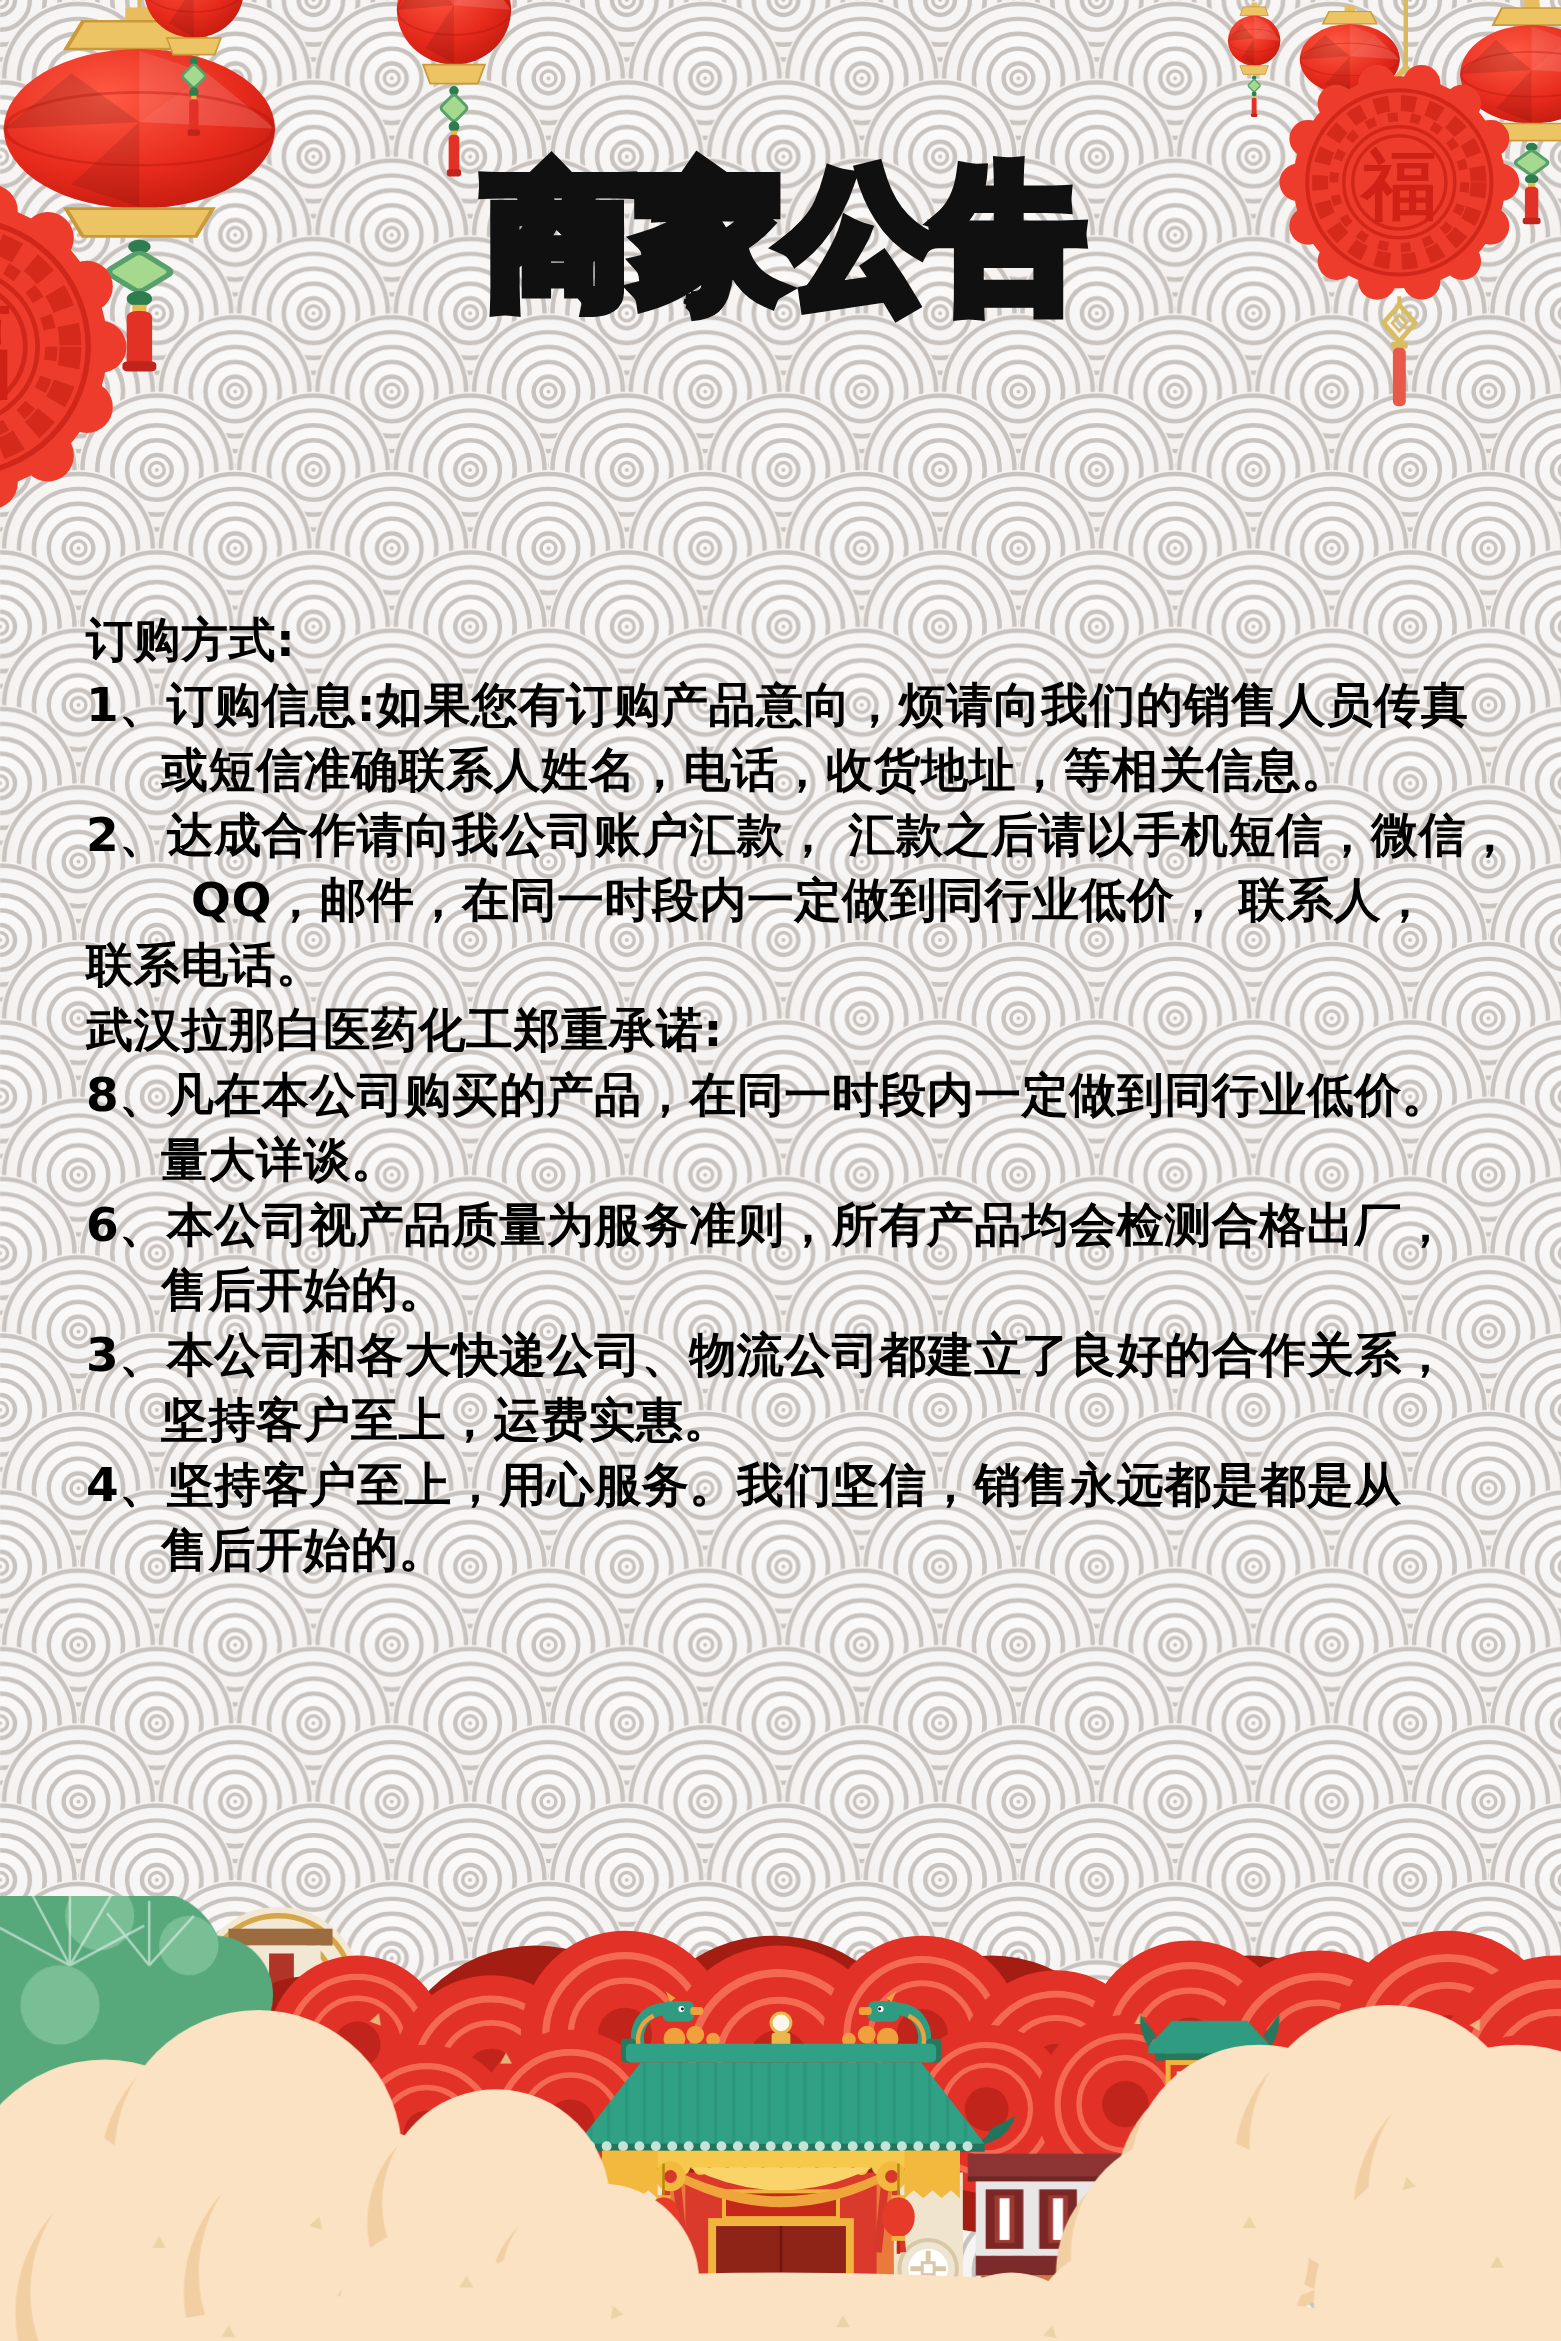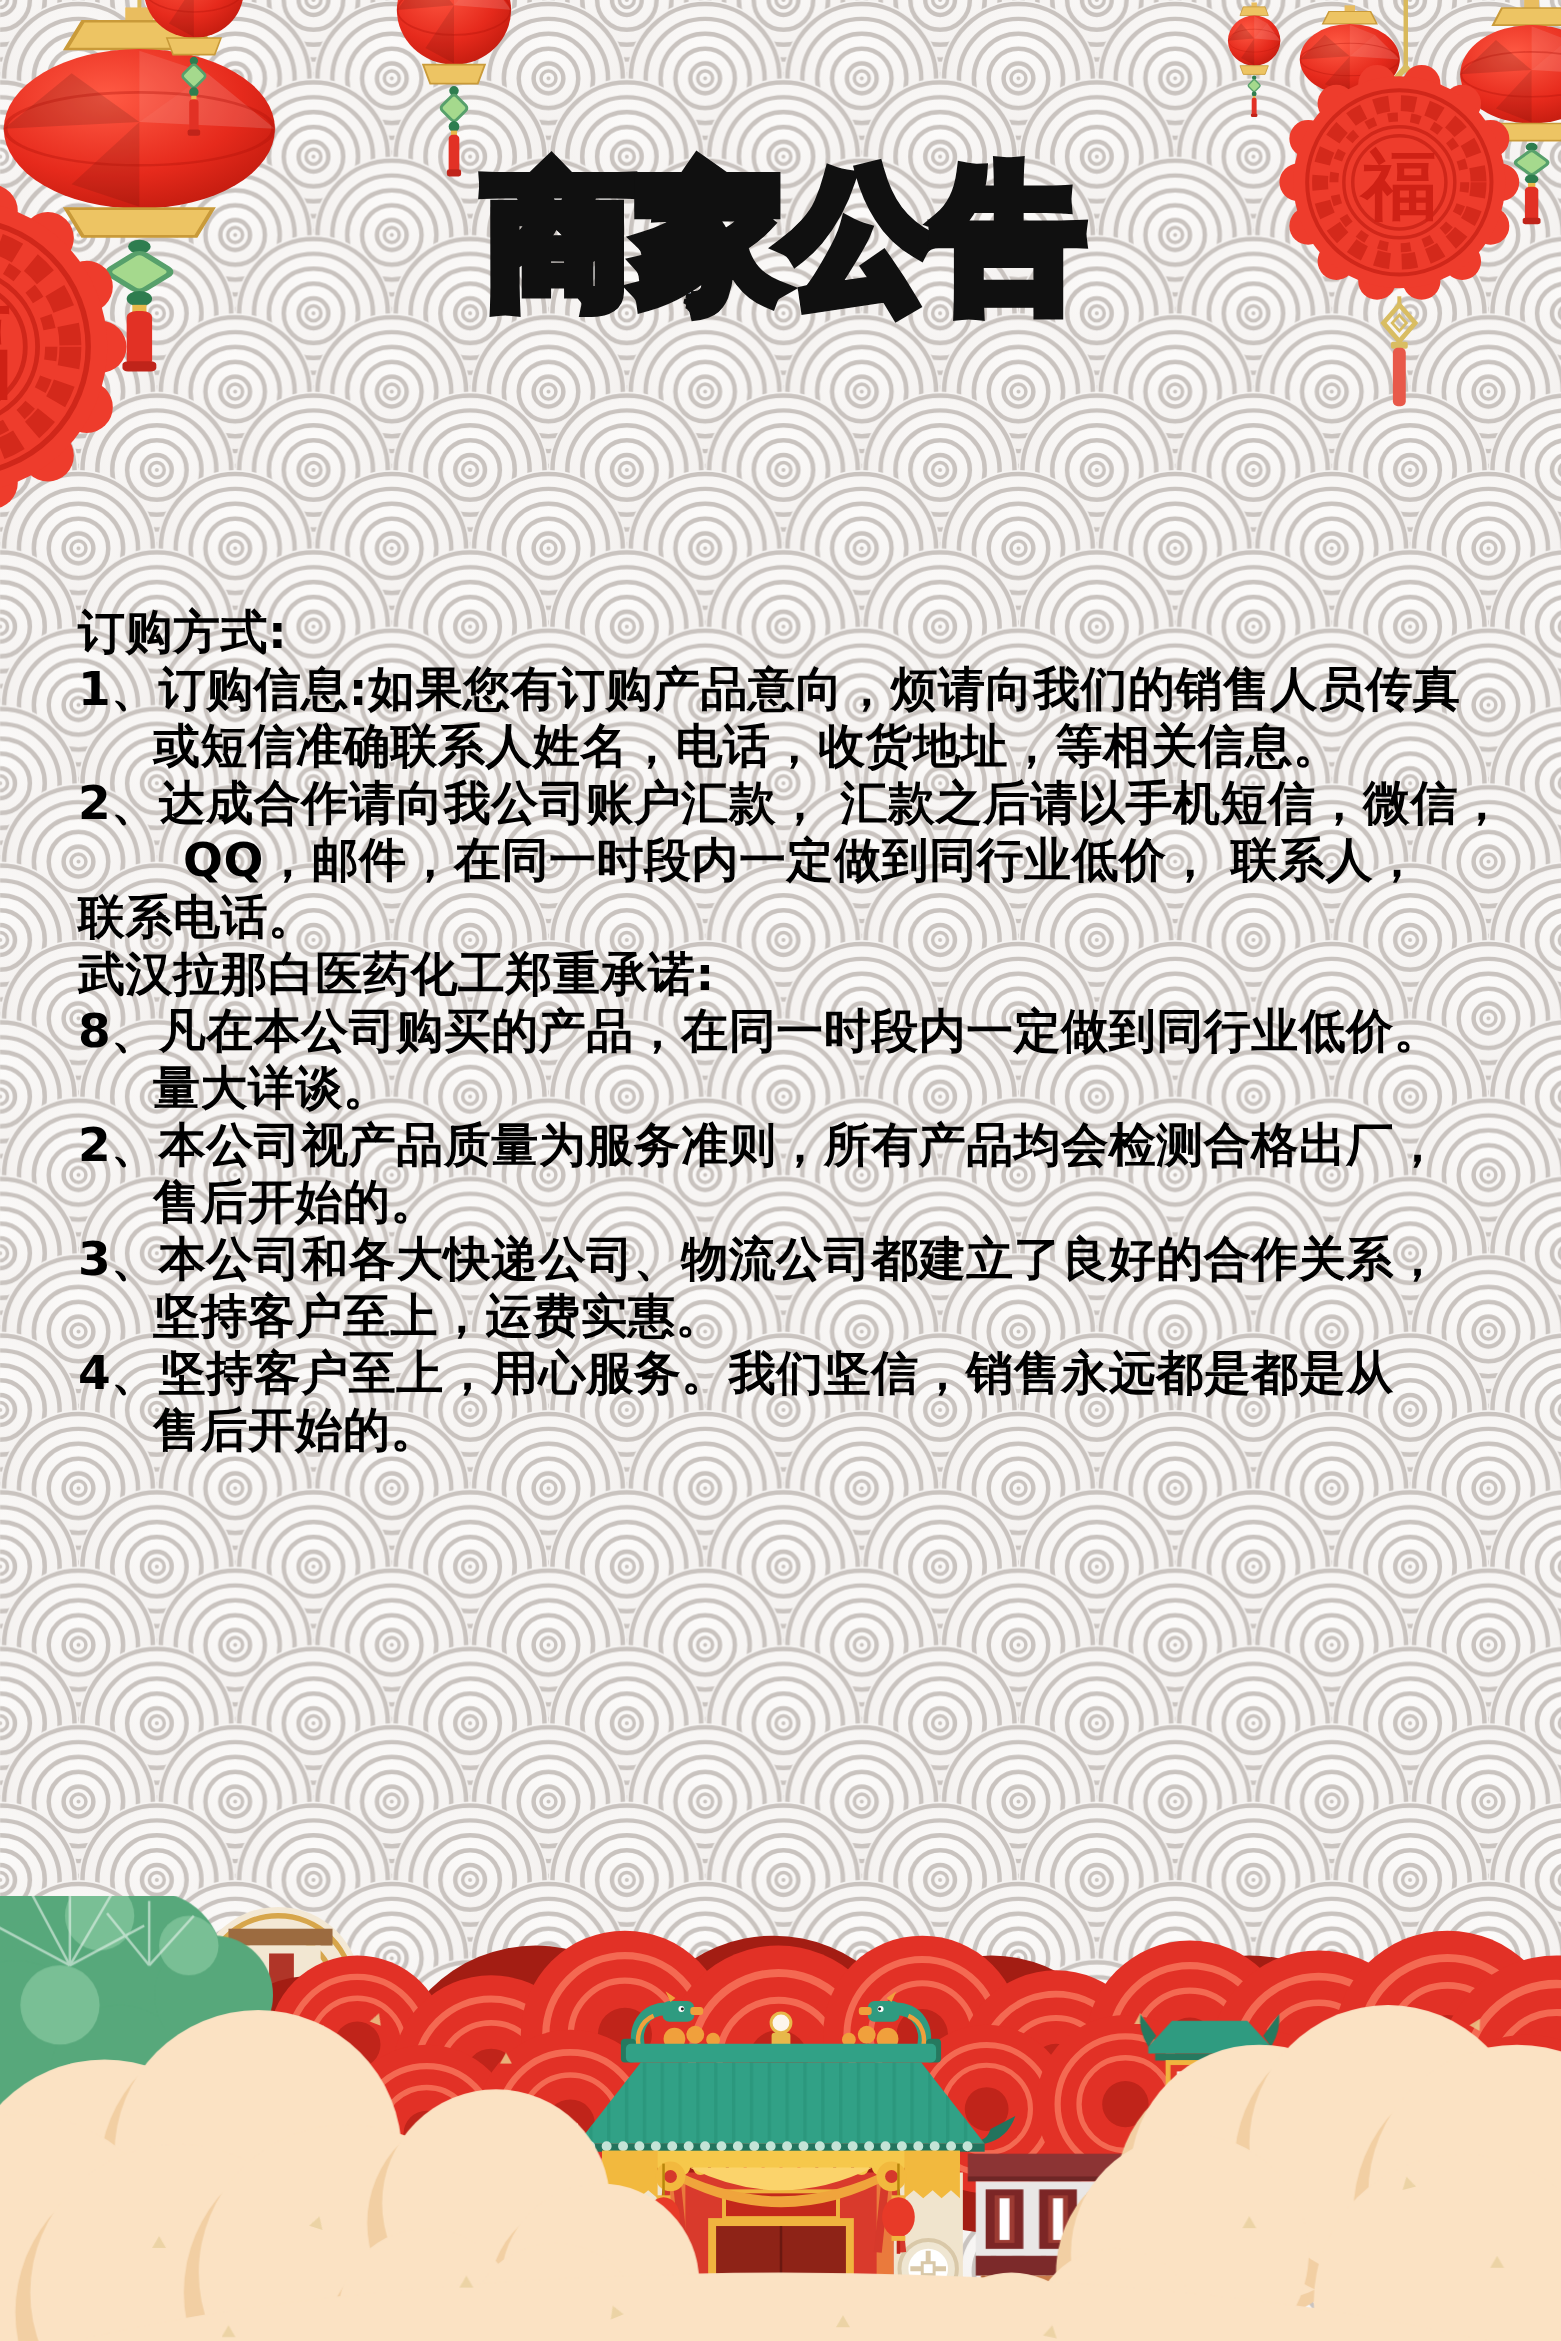--- a/index.html
+++ b/index.html
@@ -10,21 +10,21 @@
   .top-deco{top:0;}
   .bottom-art{bottom:0;}
   .title-wrap{position:absolute;top:160px;left:4px;right:0;display:grid;justify-items:center;}
   .title-layer{grid-area:1/1;font-size:147px;font-weight:800;letter-spacing:3px;line-height:1;white-space:nowrap;}
   .title-outline{color:#101010;-webkit-text-stroke:15px #101010;transform:translate(3px,5px);
         text-shadow:7px 0 0 #101010,-7px 0 0 #101010,0 7px 0 #101010,0 -7px 0 #101010,
                     5px 5px 0 #101010,-5px 5px 0 #101010,5px -5px 0 #101010,-5px -5px 0 #101010;}
   .title-fill{color:#3b8ce8;}
   .content{position:absolute;left:74px;top:601px;width:1428px;color:#000;
            font-size:47px;font-weight:700;line-height:53px;letter-spacing:0.5px;}
-  .content p{margin:4px;white-space:nowrap;}
+  .content p{margin:12px;white-space:nowrap;}
   .gap{margin-top:48px;}
   .ind1{padding-left:75px;}
   .ind2{padding-left:105px;}
 </style>
 </head>
 <body>
 
 <div class="page">
 
   <svg class="bg-pattern" width="1562" height="2342" viewBox="0 0 3150 4724">
@@ -168,21 +168,21 @@
   <main class="content">
     <p class="line">订购方式:</p>
     <p class="line">1、订购信息:如果您有订购产品意向，烦请向我们的销售人员传真</p>
     <p class="line ind1">或短信准确联系人姓名，电话，收货地址，等相关信息。</p>
     <p class="line gap">2、达成合作请向我公司账户汇款， 汇款之后请以手机短信，微信，</p>
     <p class="line ind2">QQ，邮件，在同一时段内一定做到同行业低价， 联系人，</p>
     <p class="line">联系电话。</p>
     <p class="line gap">武汉拉那白医药化工郑重承诺:</p>
     <p class="line gap">8、凡在本公司购买的产品，在同一时段内一定做到同行业低价。</p>
     <p class="line ind1">量大详谈。</p>
-    <p class="line">2、本公司视产品质量为服务准则，所有产品均会检测合格出厂，</p>
+    <p class="line">6、本公司视产品质量为服务准则，所有产品均会检测合格出厂，</p>
     <p class="line ind1">售后开始的。</p>
     <p class="line">3、本公司和各大快递公司、物流公司都建立了良好的合作关系，</p>
     <p class="line ind1">坚持客户至上，运费实惠。</p>
     <p class="line">4、坚持客户至上，用心服务。我们坚信，销售永远都是都是从</p>
     <p class="line ind1">售后开始的。</p>
   </main>
 
   <svg class="bottom-art" width="1562" height="446" viewBox="0 0 3150 900">
     <defs>
       <g id="redScale">

